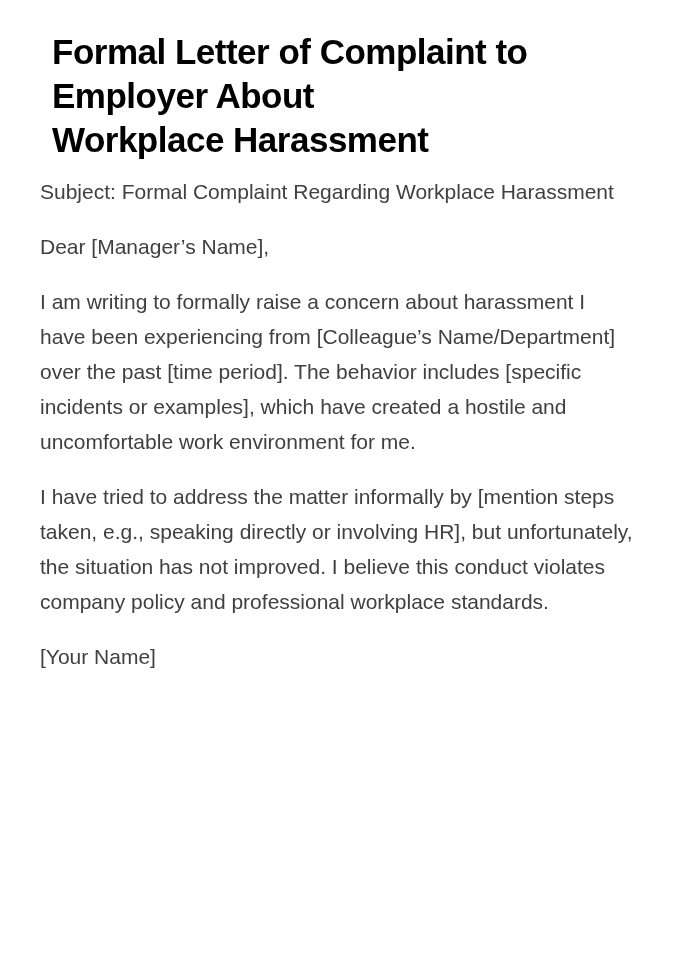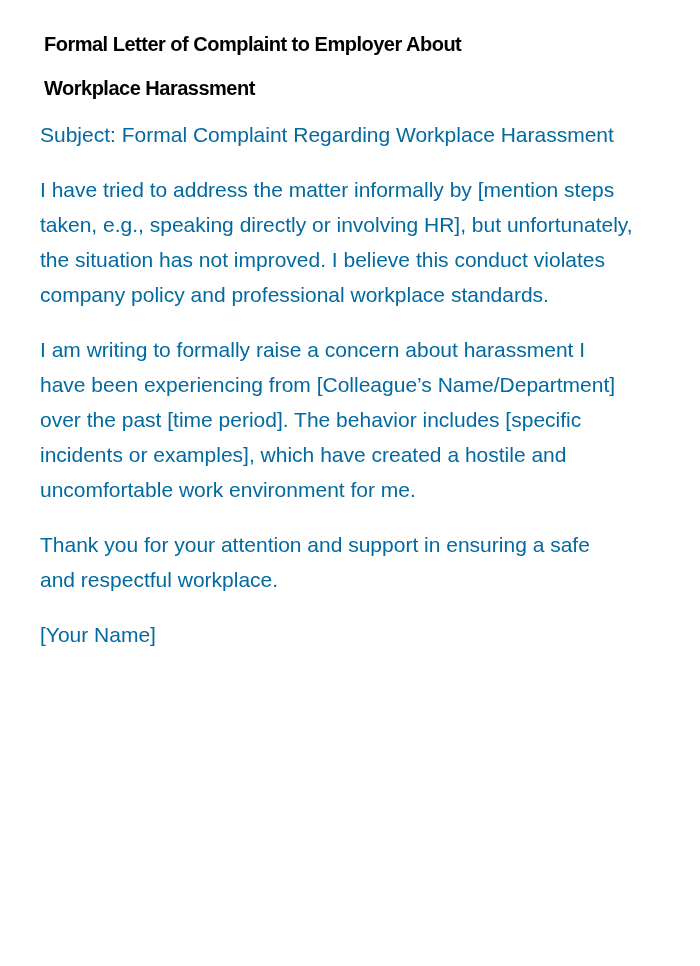--- a/index.html
+++ b/index.html
@@ -10,61 +10,60 @@
   .page {
     width: 700px;
     height: 966px;
     box-sizing: border-box;
     background: #ffffff;
     padding: 18px 40px 48px 40px;
     font-family: "Liberation Sans", "DejaVu Sans", sans-serif;
     overflow: hidden;
   }
   .doc-title {
-    font-size: 20px;
+    font-size: 35px;
     line-height: 44px;
     font-weight: 700;
     letter-spacing: -0.5px;
     color: #000000;
-    margin: 4px;
+    margin: 12px;
     white-space: pre-line;
   }
   .doc-p {
     font-size: 21px;
     line-height: 35px;
     font-weight: 400;
-    color: #0369a1;
+    color: #404040;
     margin: 20px 0;
     white-space: pre-line;
     letter-spacing: 0;
   }
   .subject {
     margin-top: 7px;
   }
 </style>
 </head>
 <body>
 
 <div class="page">
   <h1 class="doc-title">Formal Letter of Complaint to Employer About
 Workplace Harassment</h1>
 
   <p class="doc-p subject">Subject: Formal Complaint Regarding Workplace Harassment</p>
 
-
-  <p class="doc-p">I have tried to address the matter informally by [mention steps
-taken, e.g., speaking directly or involving HR], but unfortunately,
-the situation has not improved. I believe this conduct violates
-company policy and professional workplace standards.</p>
+  <p class="doc-p">Dear [Manager’s Name],</p>
 
   <p class="doc-p">I am writing to formally raise a concern about harassment I
 have been experiencing from [Colleague’s Name/Department]
 over the past [time period]. The behavior includes [specific
 incidents or examples], which have created a hostile and
 uncomfortable work environment for me.</p>
 
+  <p class="doc-p">I have tried to address the matter informally by [mention steps
+taken, e.g., speaking directly or involving HR], but unfortunately,
+the situation has not improved. I believe this conduct violates
+company policy and professional workplace standards.</p>
 
-  <p class="doc-p">Thank you for your attention and support in ensuring a safe
-and respectful workplace.</p>
+
 
 
   <p class="doc-p">[Your Name]</p>
 </div>
 
 </body></html>

